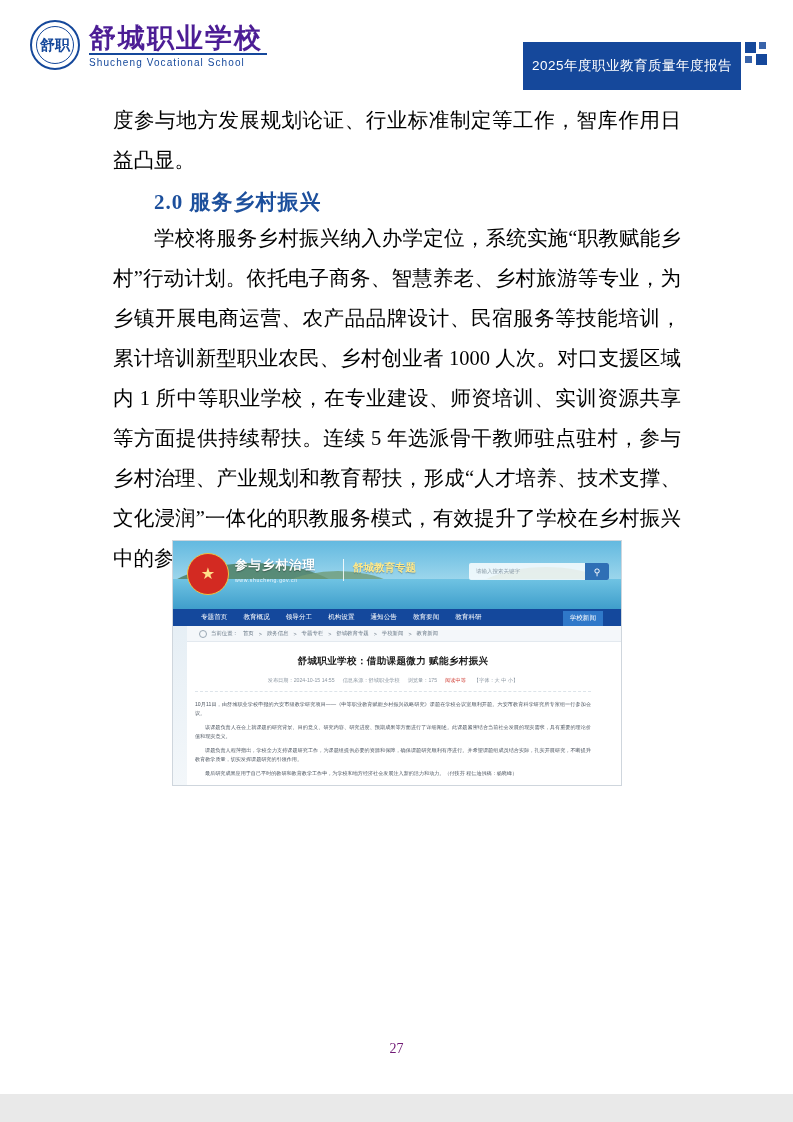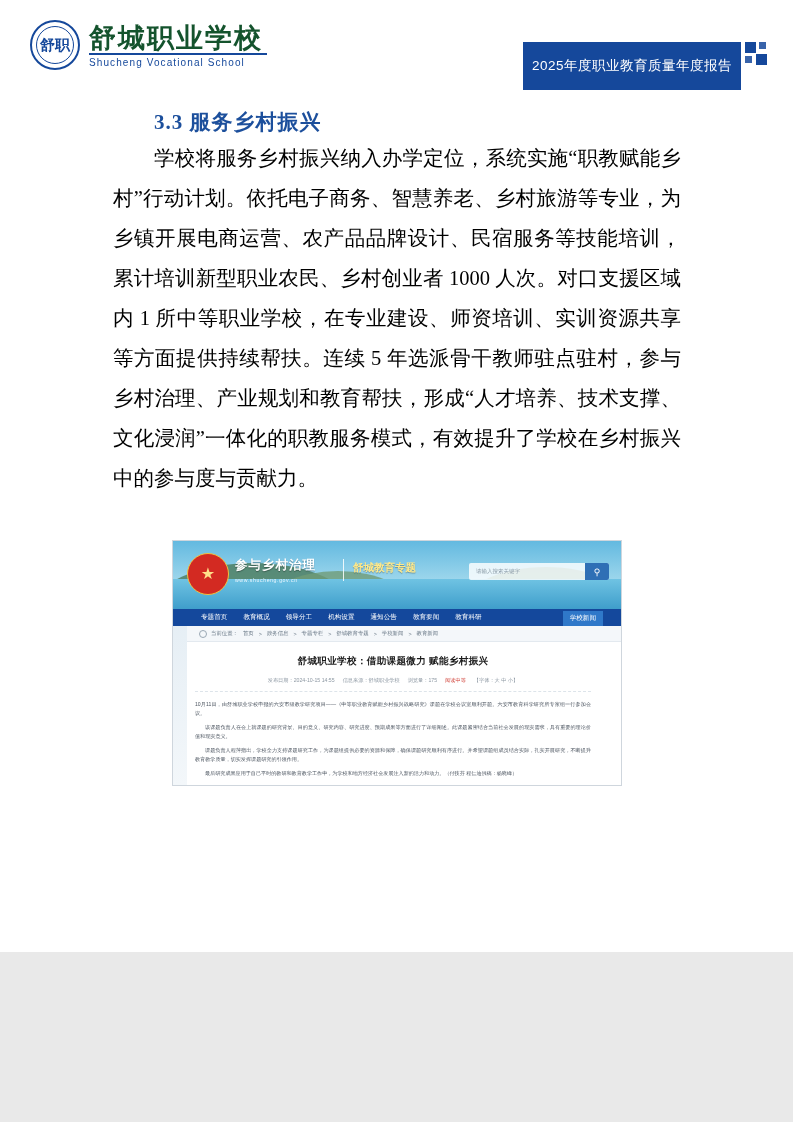--- a/index.html
+++ b/index.html
@@ -3,21 +3,21 @@
 <meta charset="utf-8">
 <style>
   html, body {
     margin: 0;
     padding: 0;
     background: #e9e9e9;
   }
   .page {
     position: relative;
     width: 793px;
-    height: 952px;
+    height: 1094px;
     background: #ffffff;
     margin: 0 auto;
     overflow: hidden;
     font-family: "Liberation Serif", serif;
   }
 
   
   .header {
     position: absolute;
     left: 0;
@@ -58,21 +58,21 @@
     color: #15489b;
     font-weight: bold;
   }
   .logo-text {
     margin-left: 9px;
   }
   .logo-cn {
     font-family: "Liberation Serif", serif;
     font-size: 27px;
     font-weight: bold;
-    color: #14532d;
+    color: #4c1d95;
     letter-spacing: 2px;
     line-height: 30px;
     position: relative;
   }
   .logo-cn::after {
     content: "";
     position: absolute;
     left: 0;
     right: -4px;
     bottom: -2px;
@@ -331,21 +331,22 @@
     <div class="header-banner">2025年度职业教育质量年度报告</div>
     <div class="header-squares">
       <i class="sq1"></i>
         <i class="sq2"></i>
         <i class="sq3"></i>
         <i class="sq4"></i>
     </div>
   </div>
 
   <div class="content">
-    <h3 class="sec">3.3 服务乡村振兴</h3>
+    <p class="body">度参与地方发展规划论证、行业标准制定等工作，智库作用日益凸显。</p>
+    <h3 class="sec">2.0 服务乡村振兴</h3>
     <p class="body indent">学校将服务乡村振兴纳入办学定位，系统实施“职教赋能乡村”行动计划。依托电子商务、智慧养老、乡村旅游等专业，为乡镇开展电商运营、农产品品牌设计、民宿服务等技能培训，累计培训新型职业农民、乡村创业者 1000 人次。对口支援区域内 1 所中等职业学校，在专业建设、师资培训、实训资源共享等方面提供持续帮扶。连续 5 年选派骨干教师驻点驻村，参与乡村治理、产业规划和教育帮扶，形成“人才培养、技术支撑、文化浸润”一体化的职教服务模式，有效提升了学校在乡村振兴中的参与度与贡献力。</p>
   </div>
 
   <div class="figure">
     <div class="fig-left-edge"></div>
 
     <div class="fig-hero">
       <div class="hero-sky"></div>
       <div class="hero-hill-a"></div>
       <div class="hero-hill-c"></div>

